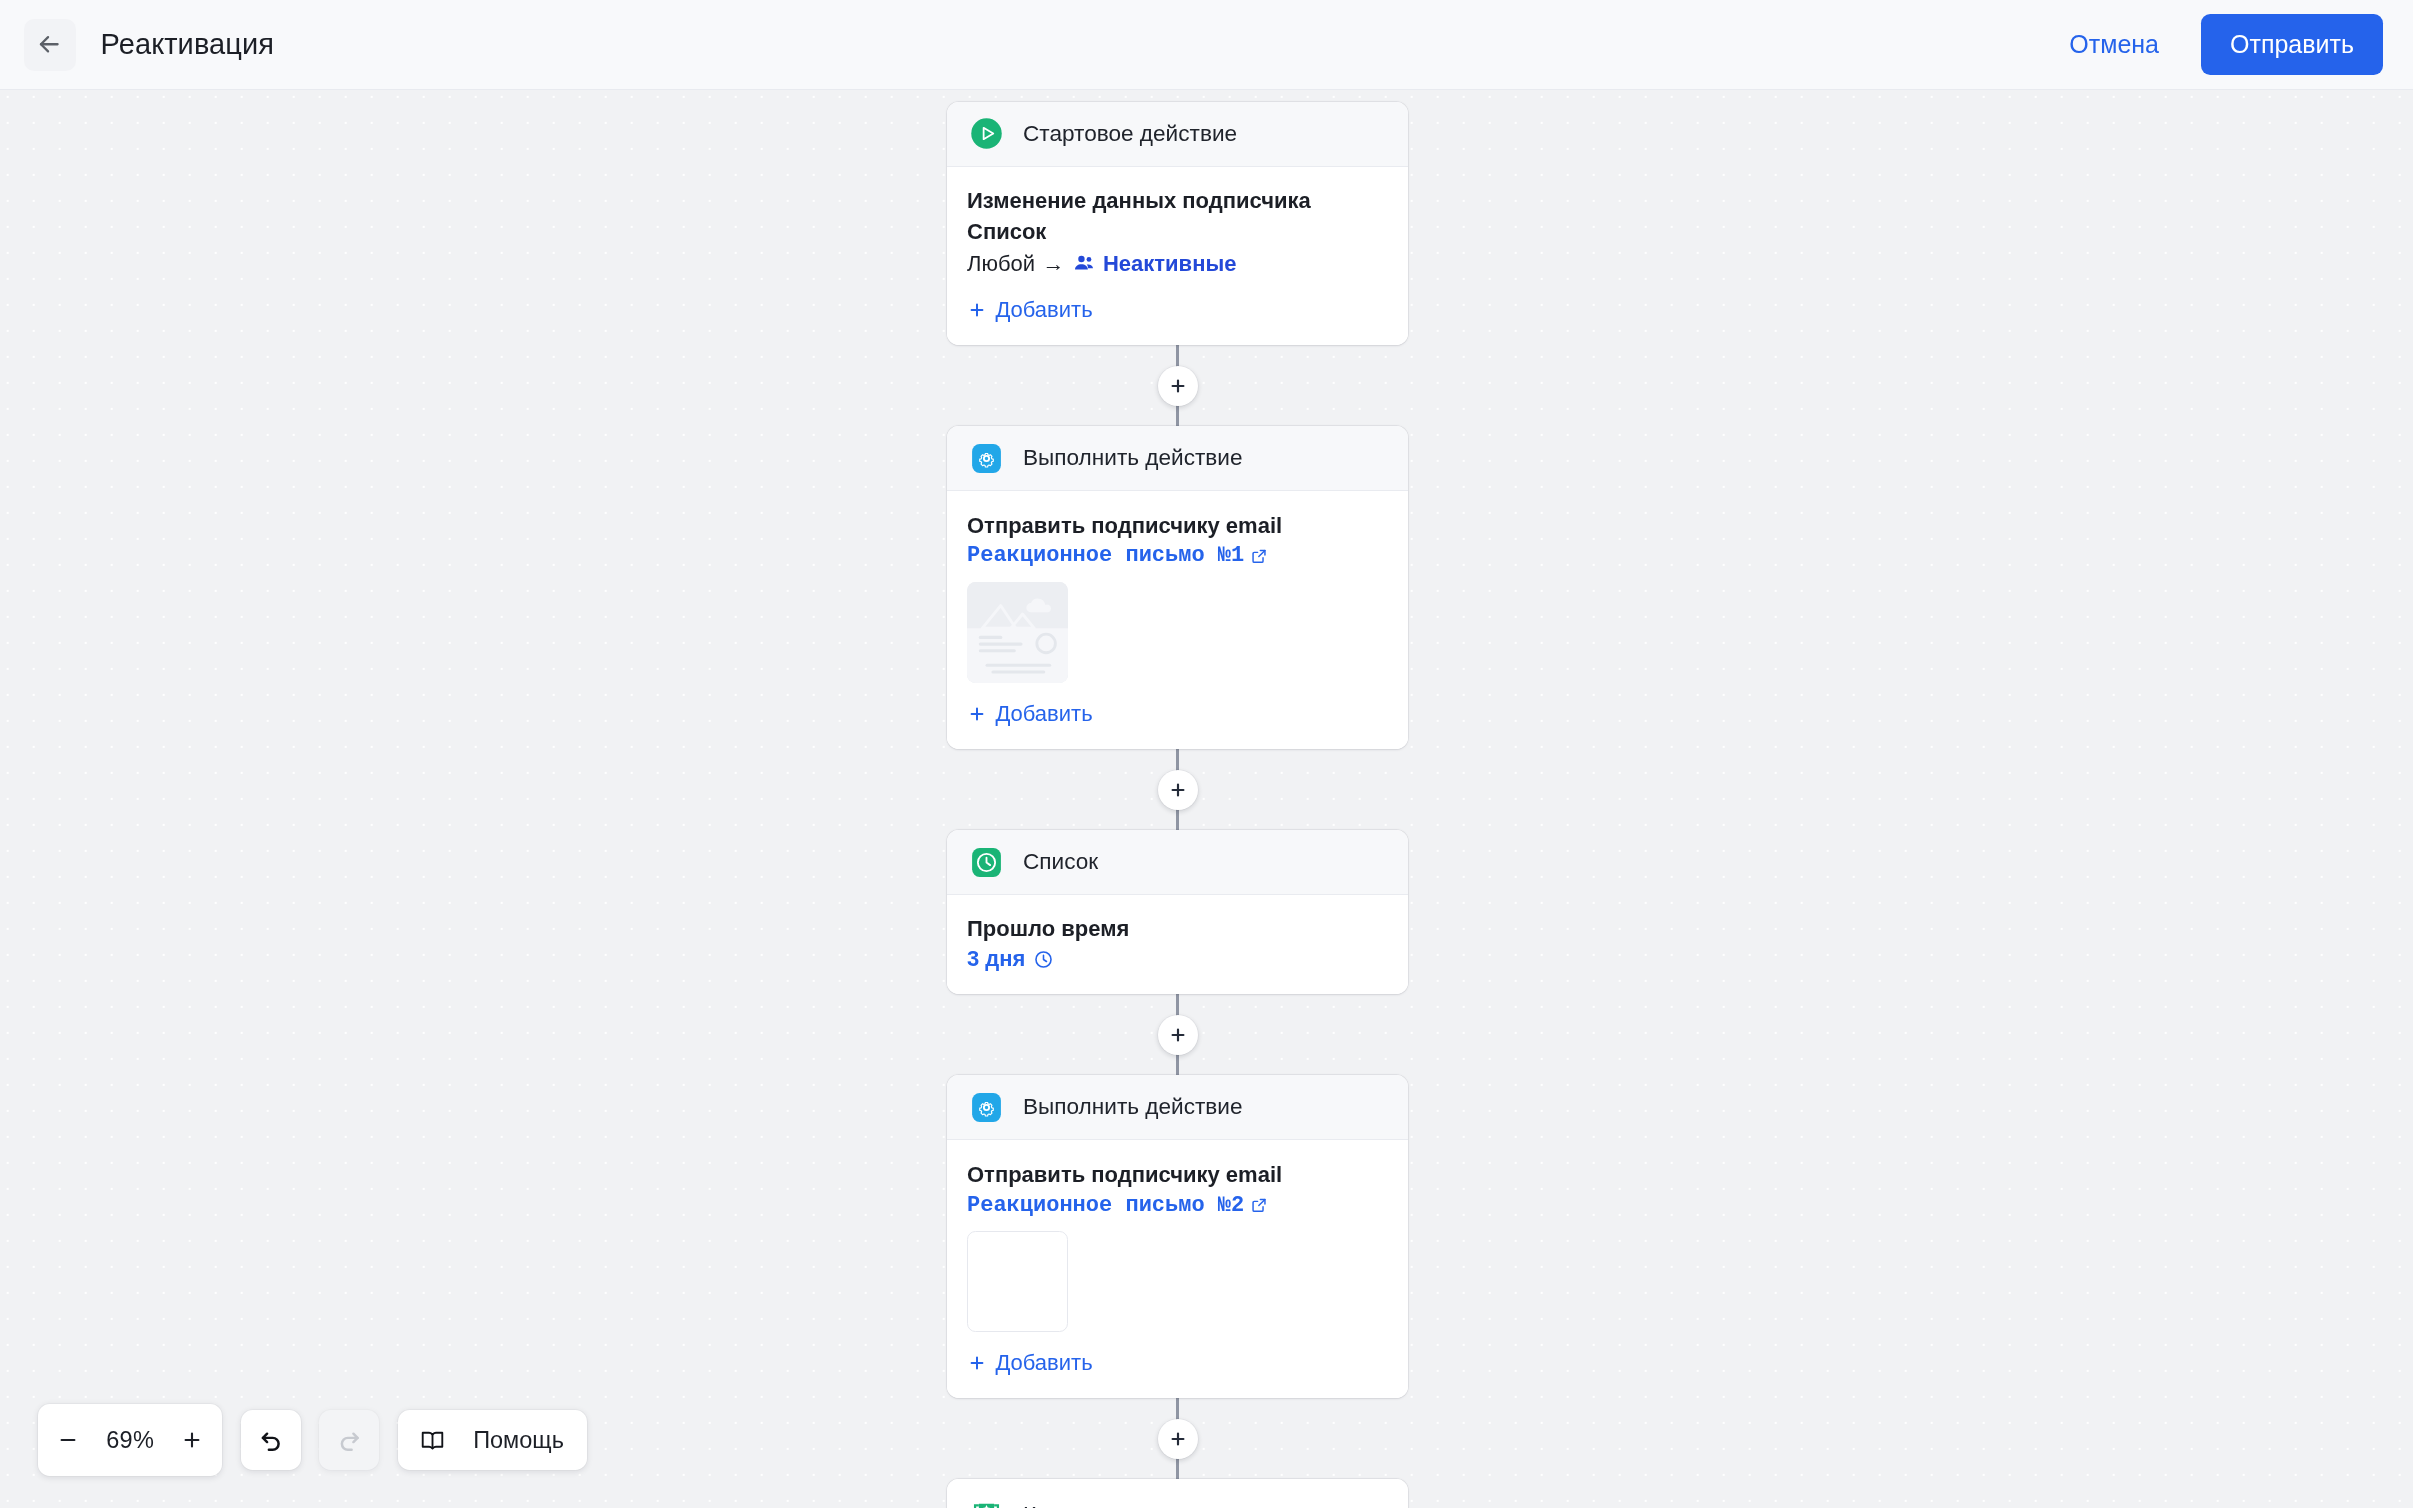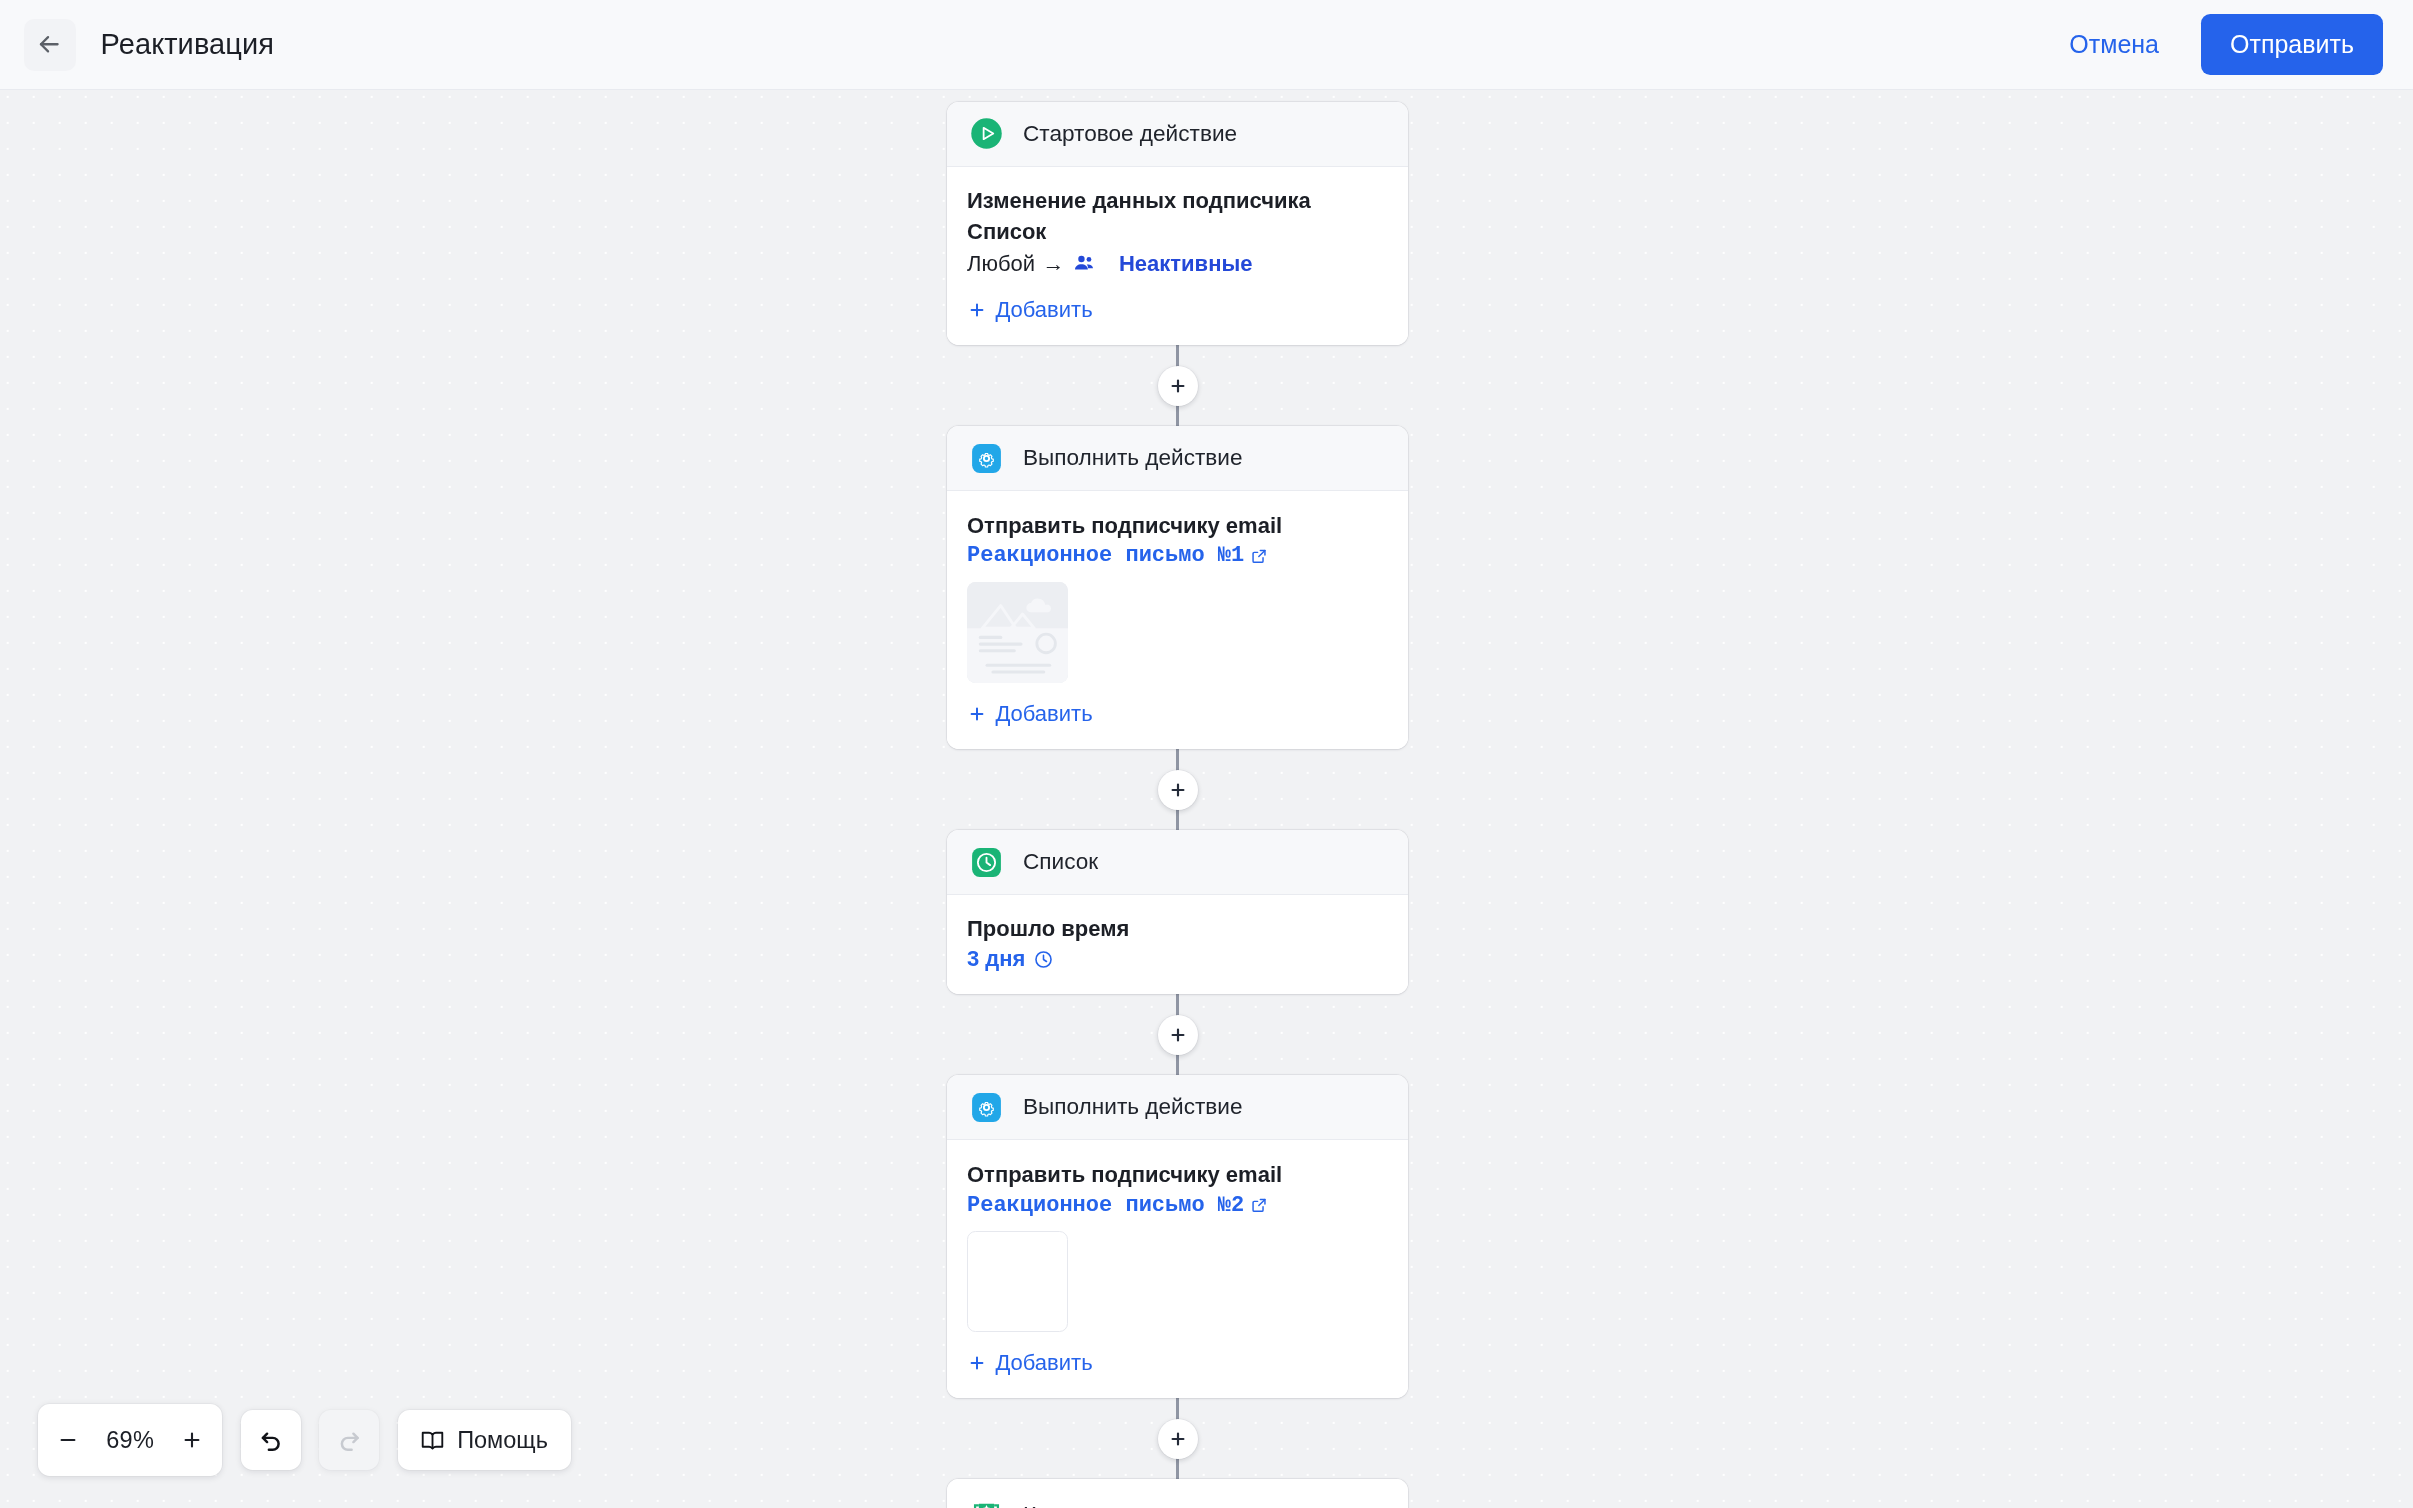--- a/index.html
+++ b/index.html
@@ -191,21 +191,21 @@
     flex-wrap: nowrap;
     white-space: nowrap;
   }
   .arrow-sep { margin: 0 8.4px 0 7.5px; color: #1c1f26; }
   .chip-link {
     color: #2449d8;
     font-weight: 700;
     cursor: pointer;
     display: inline-flex;
     align-items: center;
-    gap: 24px;
+    gap: 8px;
   }
   .chip-link svg { width: 22px; height: 22px; display: block; flex: 0 0 22px; }
 
   .email-link {
     margin-top: 2.5px;
     font-size: 22px;
     font-weight: 700;
     color: #2563eb;
     cursor: pointer;
     display: inline-flex;
@@ -322,21 +322,21 @@
   }
   .square-btn svg { display: block; }
   .help-btn {
     height: 60px;
     border-radius: 11.7px;
     background: #ffffff;
     box-shadow: 0 1.7px 5.9px rgba(16,24,40,.10), 0 0 0 0.8px rgba(16,24,40,.035);
     border: none;
     display: flex;
     align-items: center;
-    gap: 12px;
+    gap: 28px;
     padding: 0 22.6px;
     cursor: pointer;
     font-family: inherit;
     font-size: 23.5px;
     color: #1c1f26;
     white-space: nowrap;
   }
   .help-btn svg { display: block; width: 25px; height: 25px; flex: 0 0 25px; }
 </style>
 </head>

